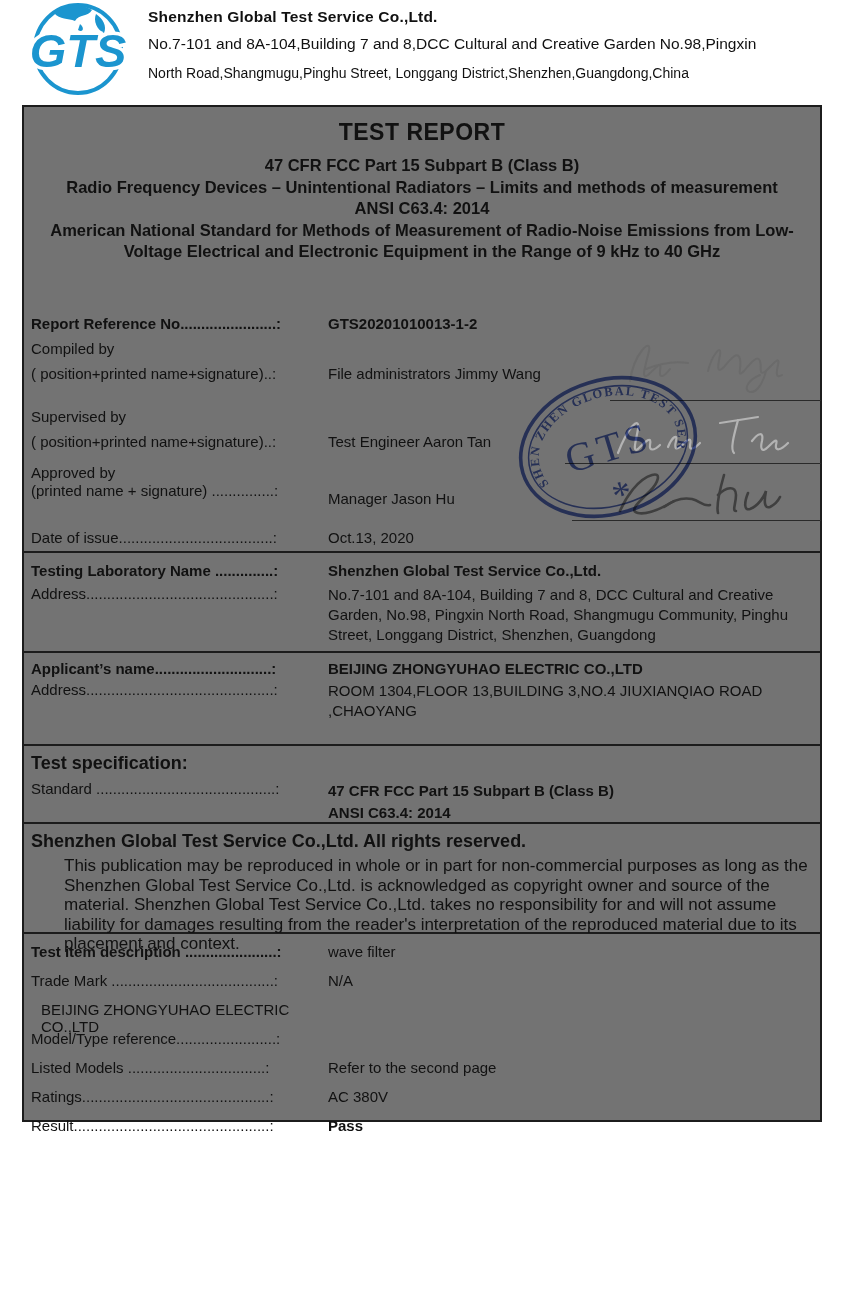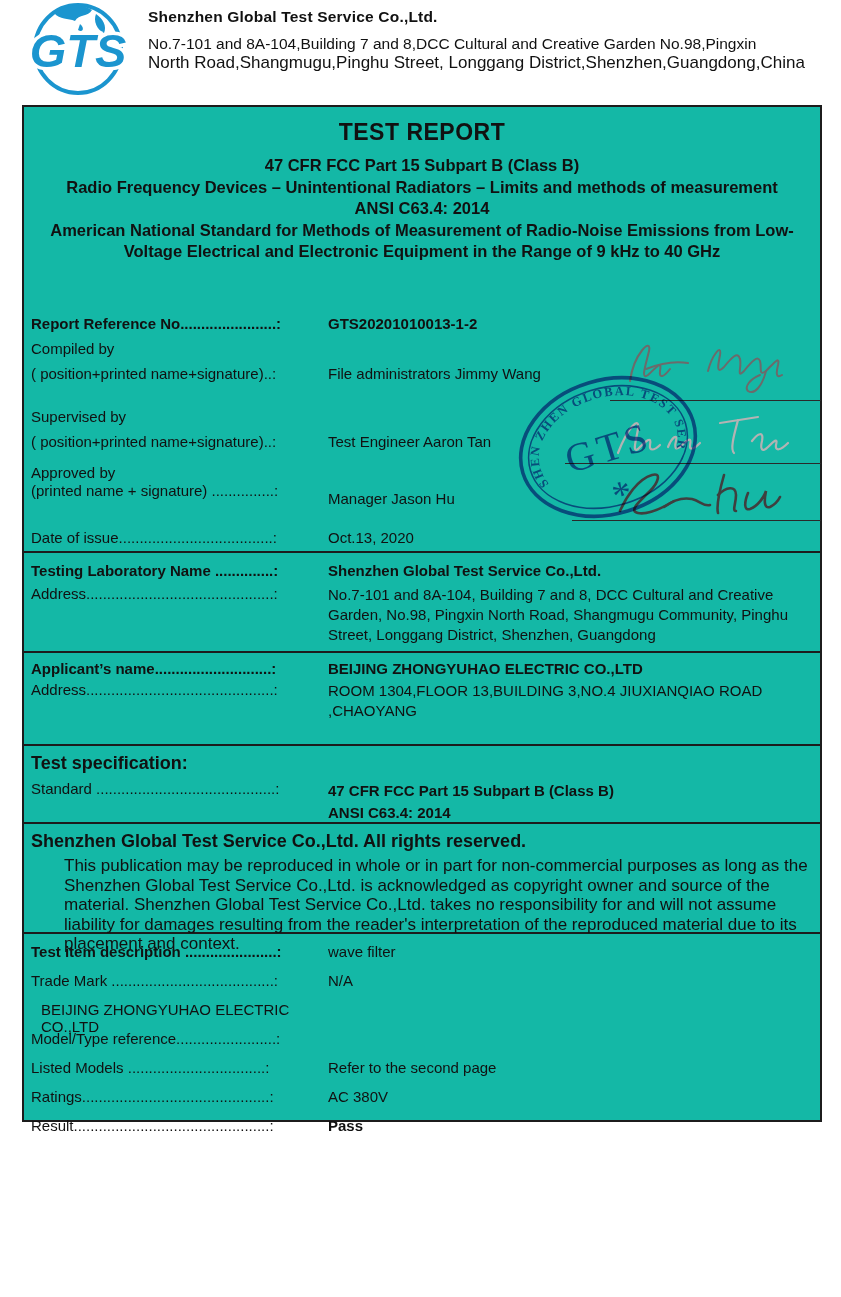--- a/index.html
+++ b/index.html
@@ -6,26 +6,26 @@
   html,body { background:#ffffff; }
   body {
     width:841px; height:1297px; position:relative;
     font-family:"Liberation Sans", sans-serif; color:#111;
   }
   
   .logo { position:absolute; left:20px; top:2px; width:118px; height:94px; }
   .header-text { position:absolute; left:148px; top:8px; width:690px; }
   .company-name { font-size:15.5px; font-weight:bold; letter-spacing:.2px; }
   .addr-line1 { margin-top:9px; font-size:15.5px; }
-  .addr-line2 { margin-top:0; font-size:17px; }
+  .addr-line2 { margin-top:12px; font-size:14px; }
 
   
   .main-box {
     position:absolute; left:22px; top:105px; width:800px; height:1017px;
-    border:2px solid #1c1c1c; background:#14b8a6;
+    border:2px solid #1c1c1c; background:#737373;
   }
 
   
   .title-block { height:204px; text-align:center; padding-top:12px; }
   .doc-title { font-size:23px; font-weight:bold; letter-spacing:.5px; }
   .doc-sub { font-size:16.5px; font-weight:bold; line-height:21.5px; }
   .doc-sub.first { margin-top:9px; }
 
   
   .row { display:grid; grid-template-columns:287px 1fr; padding-left:7px; font-size:15px; }

